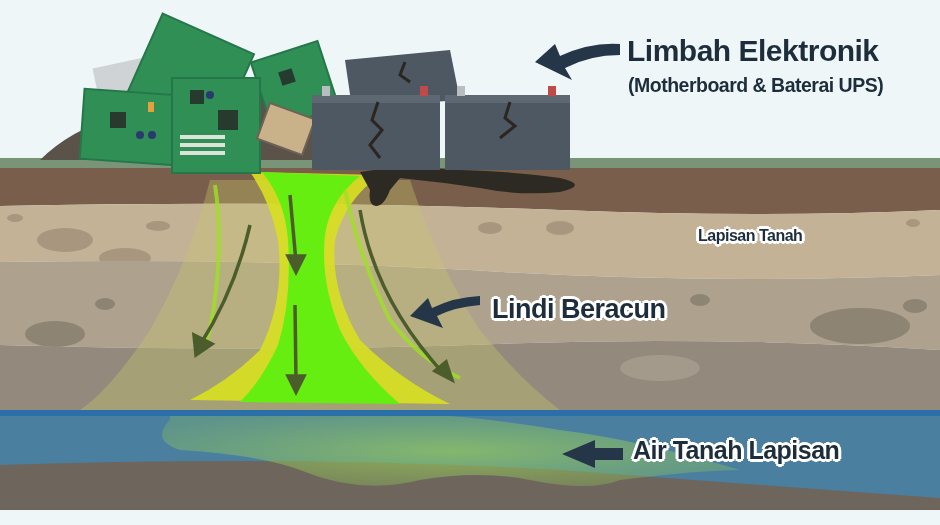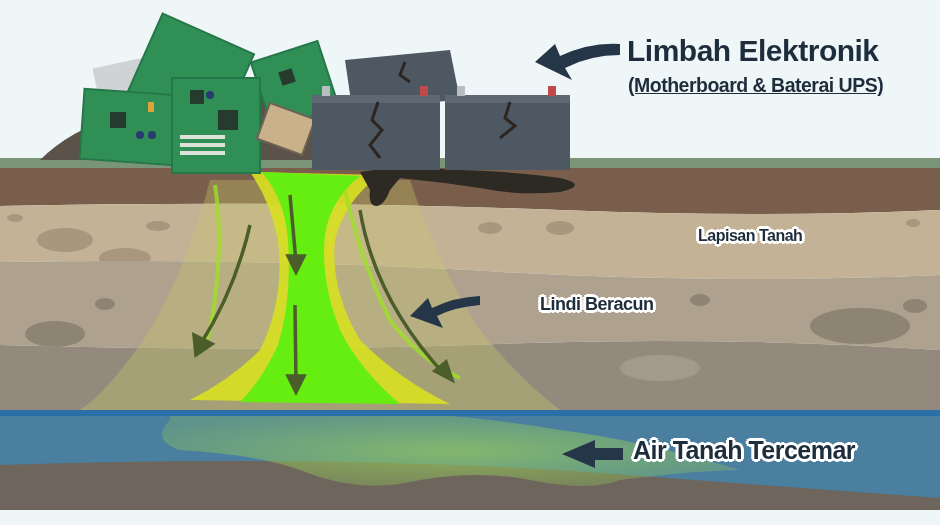--- a/index.html
+++ b/index.html
@@ -6,23 +6,23 @@
   body { width: 940px; height: 525px; overflow: hidden; background: #eef6f8; font-family: "Liberation Sans", sans-serif; }
   .scene { position: relative; width: 940px; height: 510px; overflow: hidden; }
   .scene svg { position: absolute; left: 0; top: 0; }
   .label { position: absolute; font-family: "Liberation Sans", sans-serif; font-weight: bold; color: #1e2d3b; white-space: nowrap; letter-spacing: -0.5px; }
   .label.outlined {
     text-shadow: -2px -2px 0 #fff, 2px -2px 0 #fff, -2px 2px 0 #fff, 2px 2px 0 #fff,
                  0 -2px 0 #fff, 0 2px 0 #fff, -2px 0 0 #fff, 2px 0 0 #fff,
                  -3px 0 0 #fff, 3px 0 0 #fff, 0 3px 0 #fff, 0 -3px 0 #fff;
   }
   .title-main { left: 627px; top: 34px; font-size: 30px; }
-  .title-sub { left: 628px; top: 74px; font-size: 19.5px; text-decoration: underline; }
+  .title-sub { left: 628px; top: 74px; font-size: 19.5px; }
   .lbl-soil { left: 698px; top: 227px; font-size: 16px; }
-  .lbl-leach { left: 492px; top: 294px; font-size: 18px; margin-left: 48px; }
+  .lbl-leach { left: 492px; top: 294px; font-size: 27px; }
   .lbl-water { left: 633px; top: 436px; font-size: 25px; }
 </style>
 </head>
 <body>
 
 <div class="scene">
   <svg width="940" height="525" viewBox="0 0 940 525">
     <defs>
       <radialGradient id="plumeGlow" cx="50%" cy="50%" r="60%">
         <stop offset="0%" stop-color="#9acd5a" stop-opacity="0.85"></stop>
@@ -126,14 +126,14 @@
       <path d="M620 55 Q590 55 565 68 L572 80 L535 62 L555 44 L560 56 Q590 42 620 44 Z"></path>
       <path d="M480 305 Q455 307 437 316 L443 328 L410 316 L428 298 L432 308 Q455 297 480 296 Z"></path>
       <path d="M623 448 L595 448 L595 440 L562 454 L595 468 L595 460 L623 460 Z"></path>
     </g>
   </svg>
 
   <div class="label title-main">Limbah Elektronik</div>
   <div class="label title-sub">(Motherboard &amp; Baterai UPS)</div>
   <div class="label outlined lbl-soil">Lapisan Tanah</div>
   <div class="label outlined lbl-leach">Lindi Beracun</div>
-  <div class="label outlined lbl-water">Air Tanah Tercemar</div>
+  <div class="label outlined lbl-water">Air Tanah Lapisan</div>
 </div>
 
 </body></html>

